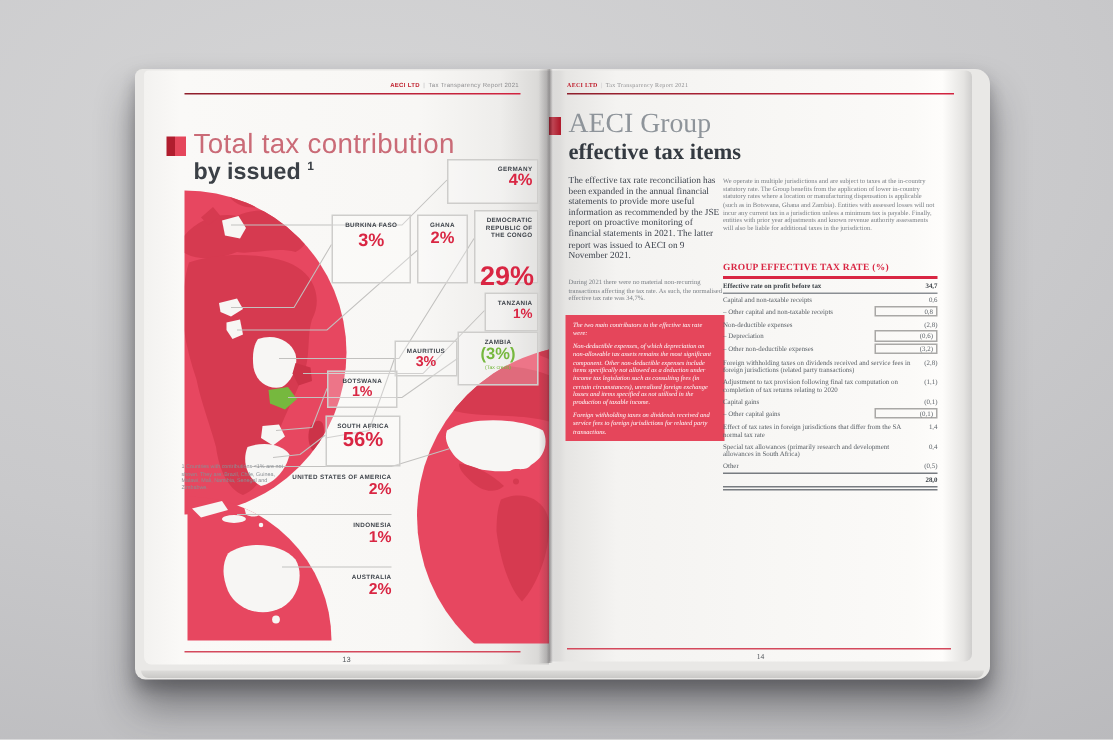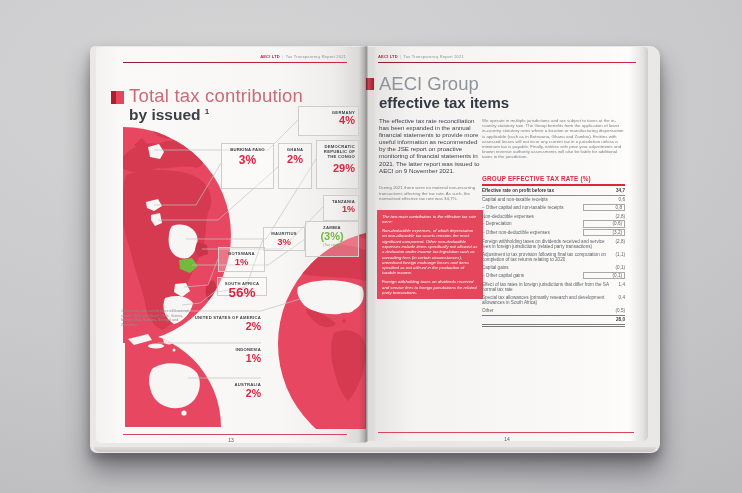--- a/index.html
+++ b/index.html
@@ -9,21 +9,21 @@
   .book{position:absolute;left:96px;top:44px;width:556px;height:402px;}
   .under{position:absolute;left:-6px;top:2px;right:-8px;bottom:-7px;background:#e9e8e6;
     border-radius:5px 10px 9px 7px;
     box-shadow:0 18px 26px rgba(30,30,36,.45), 0 6px 10px rgba(30,30,36,.30);}
   .under::after{content:"";position:absolute;left:4px;right:4px;bottom:1px;height:5px;
     background:linear-gradient(#dddcda,#c9c8c6);border-radius:0 0 8px 8px;}
   .page{position:absolute;overflow:hidden;}
   .page-left{left:0;top:3px;width:270px;height:396px;border-radius:3px 0 0 5px;
     background:linear-gradient(to right,#f3f2f0 0%,#faf9f7 9%,#f8f7f5 68%,#eeedeb 88%,#dbdad8 97%,#c9c8c7 100%);}
   .page-right{left:270px;top:3px;width:282px;height:394px;border-radius:0 4px 5px 0;
-    background:linear-gradient(to right,#cfcecd 0%,#e6e5e3 4%,#f4f3f1 16%,#f8f7f5 55%,#fbfaf8 86%,#fefdfb 93%,#e5e4e2 98%,#cfcecd 100%);}
+    background:linear-gradient(to right,#cfcecd 0%,#e6e5e3 4%,#f4f3f1 16%,#f8f7f5 55%,#fbfaf8 86%,#fefdfb 93%,#e5e4e2 98%,#cfcecd 100%);font-family:Liberation Serif, serif;}
   .spine{position:absolute;left:263px;top:2px;width:14px;height:396px;z-index:6;pointer-events:none;
     background:linear-gradient(90deg,rgba(60,55,58,0) 0%,rgba(60,55,58,.18) 38%,rgba(35,30,33,.34) 52%,rgba(255,255,255,.18) 68%,rgba(60,55,58,0) 100%);}
 
   
   .phead{position:absolute;top:7px;font-size:4px;letter-spacing:.2px;color:#8f8f91;white-space:nowrap;z-index:4;}
   .phead .brand{color:#c0212f;font-weight:bold;}
   .phead .div{color:#b9b9ba;margin:0 1px;}
   .hrule{position:absolute;height:1.2px;background:linear-gradient(90deg,#8f1f2c,#d32440);z-index:4;}
   .frule{position:absolute;height:0.8px;background:#d4495c;z-index:4;}
   .pageno{position:absolute;font-size:5px;color:#55595e;z-index:4;}
@@ -43,30 +43,30 @@
   .cnote{display:block;font-size:3.5px;color:#76b83e;line-height:4.5px;}
   .cbox{border:1px solid #cecdcb;background:rgba(255,255,255,.25);padding:3px 3px 2px 3px;box-sizing:border-box;}
   .tr{text-align:right}.tc{text-align:center}
   .c-germany{left:202px;top:59px;width:61px;height:30px;}
   .c-germany .cpct{font-size:11px;}
   .c-burkina{left:125px;top:96px;width:53px;height:46px;}
   .c-burkina .cpct{font-size:12px;margin-top:2px;}
   .c-ghana{left:182px;top:96px;width:34px;height:46px;}
   .c-ghana .cpct{font-size:11px;margin-top:2px;}
   .c-drc{left:220px;top:93px;width:43px;height:49px;}
-  .c-drc .cpct{font-size:11px;margin-top:4px;}
+  .c-drc .cpct{font-size:18px;margin-top:16px;}
   .c-tanzania{left:227px;top:148px;width:36px;height:26px;}
   .c-tanzania .cpct{font-size:9px;margin-top:1px;}
   .c-zambia{left:209px;top:174px;width:54px;height:36px;}
   .c-zambia .cpct{font-size:11px;color:#76b83e;margin-top:1px;}
   .c-mauritius{left:167px;top:180px;width:42px;height:24px;}
   .c-mauritius .cpct{font-size:9.5px;margin-top:1px;}
   .c-botswana{left:122px;top:200px;width:47px;height:25px;}
   .c-botswana .cpct{font-size:9.5px;margin-top:1px;}
-  .c-southafrica{left:121px;top:230px;width:50px;height:19px;}
+  .c-southafrica{left:121px;top:230px;width:50px;height:34px;}
   .c-southafrica .cpct{font-size:13.5px;}
   .c-usa{left:98px;top:268px;width:67px;}
   .c-usa .cpct{font-size:10.5px;margin-top:1px;}
   .c-indonesia{left:98px;top:300px;width:67px;}
   .c-indonesia .cpct{font-size:10.5px;margin-top:1px;}
   .c-australia{left:98px;top:335px;width:67px;}
   .c-australia .cpct{font-size:10.5px;margin-top:1px;}
   .lp-footnote{position:absolute;left:25px;top:262px;width:70px;font-size:3.6px;line-height:4.5px;color:#8a8f94;z-index:3;}
   .lp-frule{left:27px;width:224px;top:387px;}
   .lp-no{left:0;width:270px;text-align:center;top:390px;}

